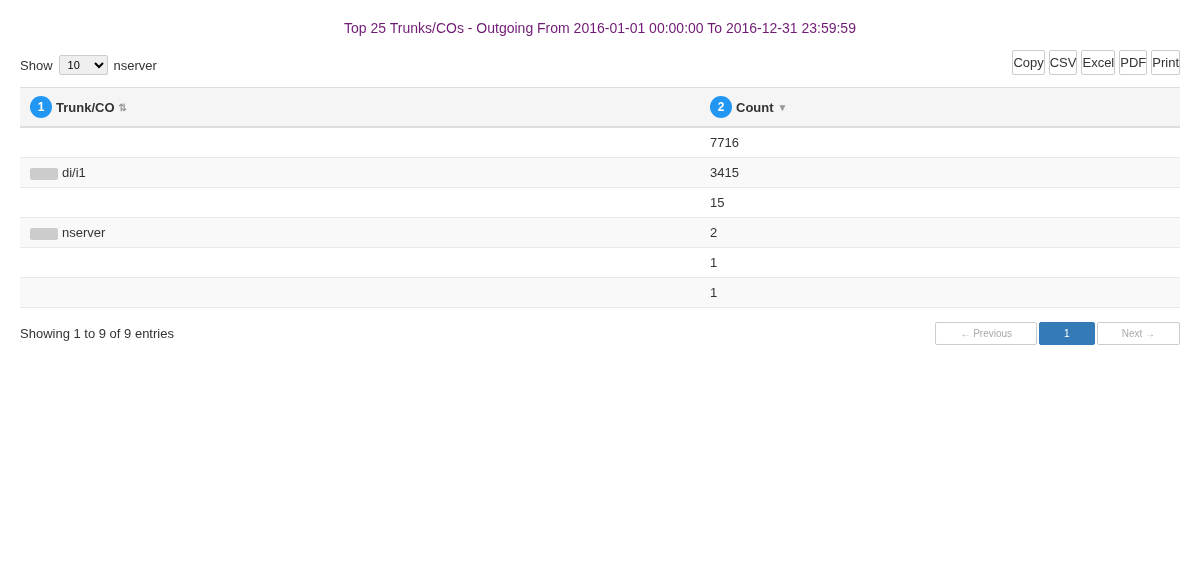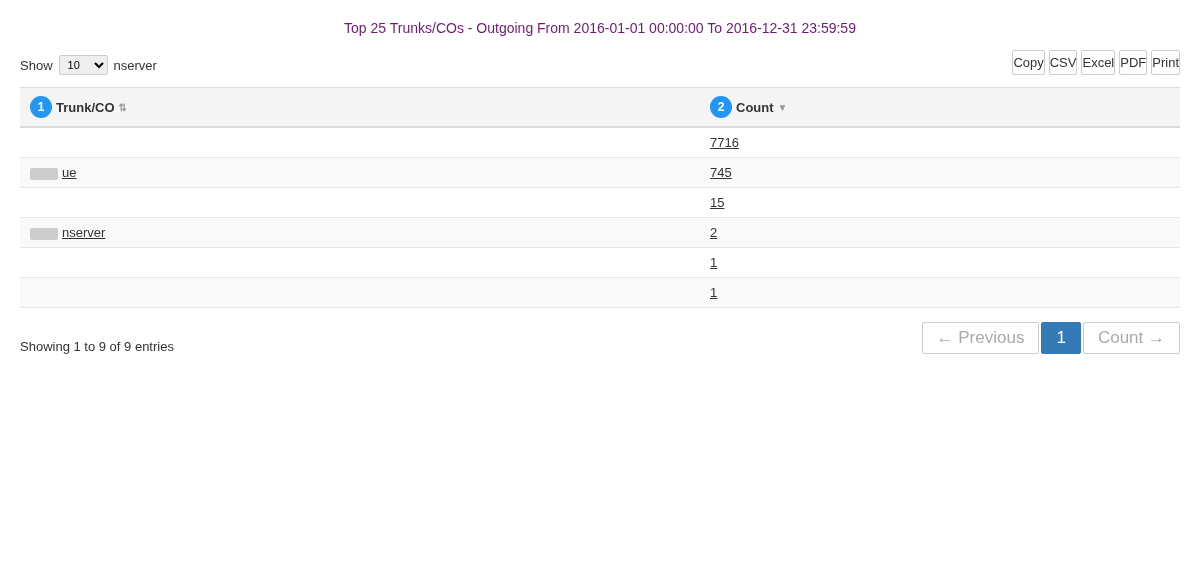--- a/index.html
+++ b/index.html
@@ -92,21 +92,20 @@
     }
     tbody tr:nth-child(odd) {
       background: #fff;
     }
     tbody tr:nth-child(even) {
       background: #f9f9f9;
     }
     tbody td {
       padding: 7px 10px;
       vertical-align: middle;
-      text-decoration: underline;
     }
     .badge {
       display: inline-flex;
       align-items: center;
       justify-content: center;
       width: 22px;
       height: 22px;
       border-radius: 50%;
       color: #fff;
       font-size: 12px;
@@ -123,38 +122,38 @@
       background: #ccc;
       width: 28px;
       height: 12px;
       border-radius: 2px;
       vertical-align: middle;
       margin-right: 4px;
     }
     .bottom-row {
       display: flex;
       justify-content: space-between;
-      align-items: flex-end;
+      align-items: center;
       margin-top: 14px;
     }
     .showing-text {
       font-size: 13px;
       color: #333;
     }
     .pagination {
       display: flex;
       gap: 2px;
       align-items: center;
     }
     .page-btn {
-      padding: 5px 14px;
+      padding: 5px 24px;
       border: 1px solid #ccc;
       background: #fff;
       cursor: pointer;
-      font-size: 17px;
+      font-size: 10px;
       border-radius: 2px;
       color: #333;
     }
     .page-btn.active {
       background: #337ab7;
       color: #fff;
       border-color: #337ab7;
     }
     .page-btn.disabled {
       color: #aaa;
@@ -208,22 +207,22 @@
           </div>
         </th>
       </tr>
     </thead>
     <tbody id="table-body">
     <tr>
           <td></td>
           <td>7716</td>
         </tr>
         <tr>
-          <td><span class="redacted"></span>ue</td>
-          <td>745</td>
+          <td><span class="redacted"></span>di/i1</td>
+          <td>3415</td>
         </tr>
         <tr>
           <td></td>
           <td>15</td>
         </tr>
         <tr>
           <td><span class="redacted"></span>nserver</td>
           <td>2</td>
         </tr>
         <tr>
@@ -236,15 +235,15 @@
         </tr>
       </tbody>
   </table>
 </div>
 
 <div class="bottom-row">
   <span class="showing-text">Showing 1 to 9 of 9 entries</span>
   <div class="pagination">
     <button class="page-btn disabled">← Previous</button>
     <button class="page-btn active">1</button>
-    <button class="page-btn disabled">Count →</button>
+    <button class="page-btn disabled">Next →</button>
   </div>
 </div>
 
 </body></html>

